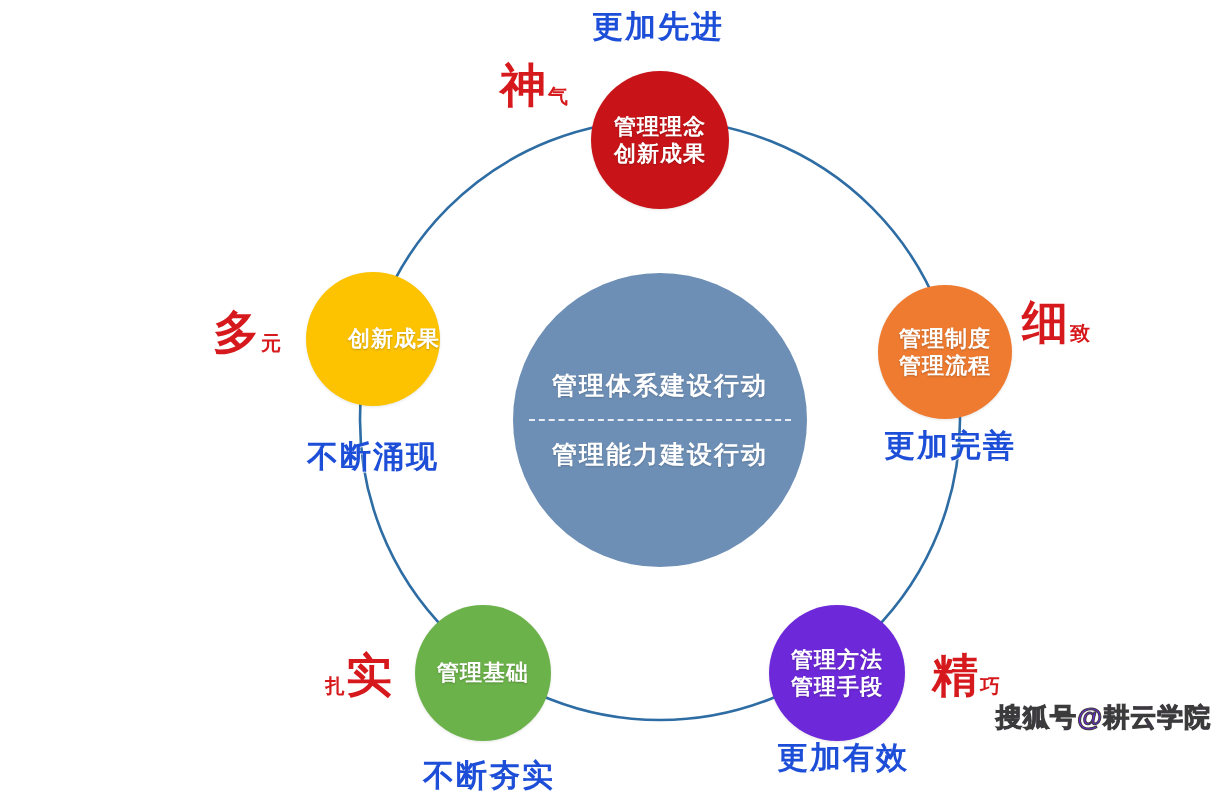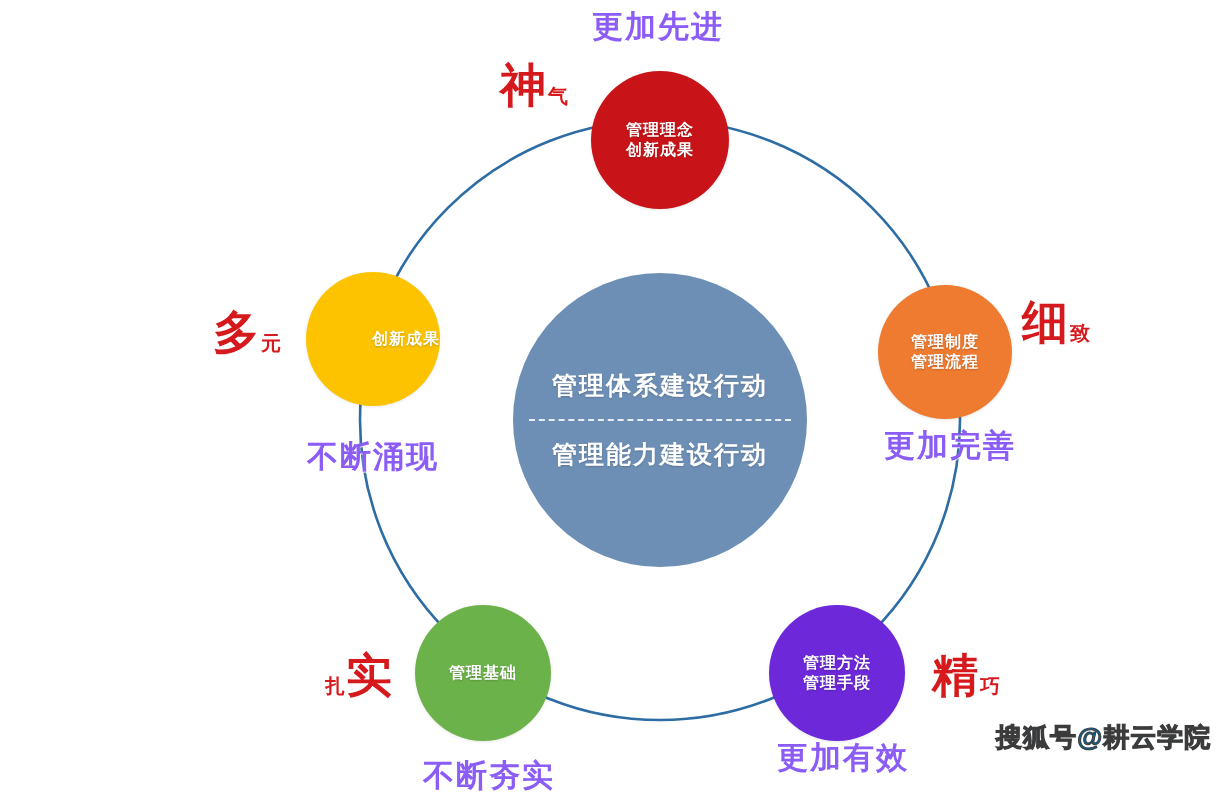--- a/index.html
+++ b/index.html
@@ -66,37 +66,37 @@
     display: flex;
     flex-direction: column;
     align-items: center;
     justify-content: center;
     z-index: 4;
     box-shadow: 0 1px 3px rgba(0,0,0,0.10);
   }
   .node-line {
     color: #ffffff;
     font-weight: bold;
-    font-size: 16px;
+    font-size: 22px;
     line-height: 1.25;
     white-space: nowrap;
     letter-spacing: 1px;
     text-shadow: 0 1px 2px rgba(0,0,0,0.22);
   }
 
   .node-red    { left: 591px; top: 71px;  width: 138px; height: 138px; background: #c81418; }
   .node-yellow { left: 306px; top: 272px; width: 134px; height: 134px; background: #fdc300; align-items: flex-end; }
   .node-orange { left: 878px; top: 285px; width: 134px; height: 134px; background: #ee7b30; }
   .node-green  { left: 415px; top: 605px; width: 136px; height: 136px; background: #6cb24a; }
   .node-blue   { left: 769px; top: 605px; width: 136px; height: 136px; background: #6d28d9; }
 
   
   .caption {
     position: absolute;
-    color: #8b5cf6;
+    color: #1d4ed8;
     font-size: 31px;
     font-weight: bold;
     letter-spacing: 2px;
     white-space: nowrap;
     z-index: 5;
     text-shadow: 0 1px 1px rgba(255,255,255,0.9);
     text-align: center;
   }
   .cap-top    { left: 592px; top: 6px; }
   .cap-left   { left: 307px; top: 425px; margin-top: 11px; }
@@ -123,24 +123,24 @@
   .attr-shen  { left: 500px; top: 62px; }
   .attr-duo   { left: 213px; top: 309px; }
   .attr-xi    { left: 1022px; top: 299px; }
   .attr-zha   { left: 325px; top: 652px; }
   .attr-jing  { left: 932px; top: 652px; }
 
   
   .watermark {
     position: absolute;
     left: 996px;
-    top: 720px;
+    top: 700px;
     font-size: 26px;
     font-weight: bold;
-    color: #0369a1;
+    color: #6d28d9;
     letter-spacing: 1px;
     white-space: nowrap;
     z-index: 6;
     -webkit-text-stroke: 1px #3b3b3b;
     text-shadow: 0 0 1px rgba(0,0,0,0.35);
   }
 </style>
 </head>
 <body>
 

